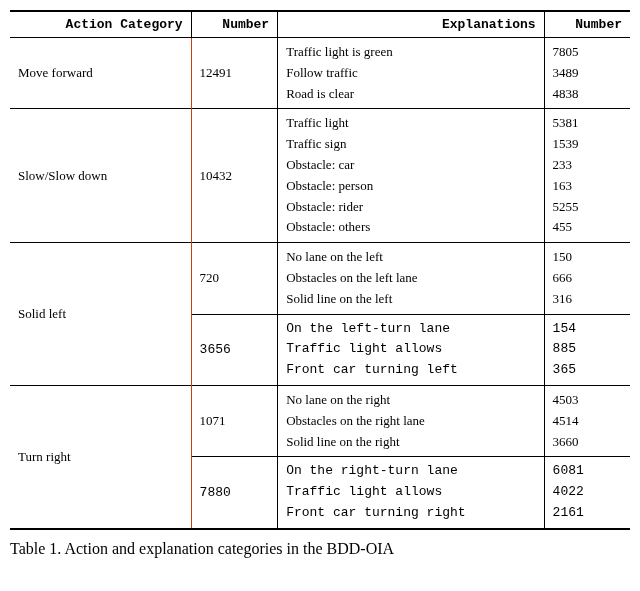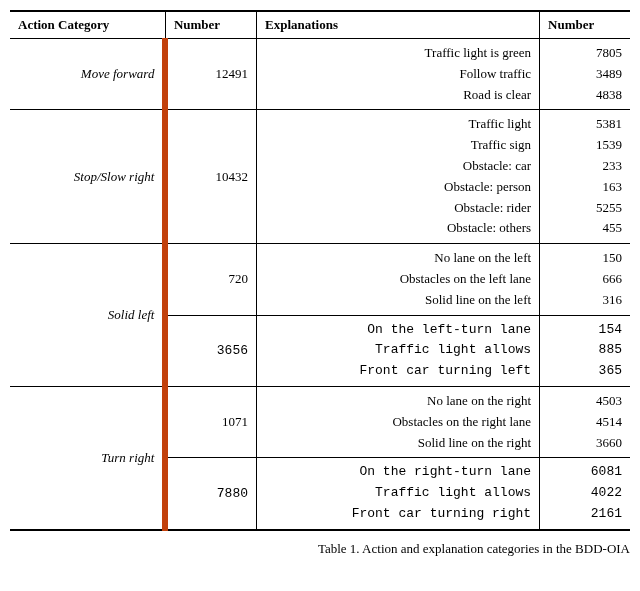--- a/index.html
+++ b/index.html
@@ -27,44 +27,44 @@
       border-top: 2px solid #000;
       border-bottom: 2px solid #000;
     }
 
     thead tr {
       border-bottom: 1.5px solid #000;
     }
 
     th {
       font-weight: bold;
-      text-align: left;
+      text-align: right;
       padding: 5px 8px;
       border-left: 1px solid #000;
       border-right: 1px solid #000;
+      font-family: Liberation Mono, monospace;
     }
 
     th:first-child {
       border-left: none;
     }
 
     th:last-child {
       border-right: none;
     }
 
     td {
-      text-align: right;
+      text-align: left;
       padding: 4px 8px;
       vertical-align: middle;
     }
 
     .action-col {
-      border-right: 6px solid #c2410c;
+      border-right: 1px solid #c2410c;
       border-left: none;
-      font-style: italic;
     }
 
     .number-col {
       border-right: 1px solid #000;
       margin-top: 20px;
     }
 
     .explanation-col {
       border-right: 1px solid #000;
       line-height: 1.6;
@@ -78,22 +78,22 @@
     .row-divider td {
       border-top: 1px solid #000;
     }
 
     .sub-divider td {
       border-top: 1px solid #000;
       font-family: Liberation Mono, monospace;
     }
 
     .caption {
-      text-align: right;
-      font-size: 13px;
+      text-align: left;
+      font-size: 16px;
       margin-top: 6px;
       color: #000;
     }
   </style>
 </head>
 <body>
 
 <div class="table-container">
   <table>
     <thead>
@@ -105,21 +105,21 @@
       </tr>
     </thead>
     <tbody id="table-body">
     <tr>
           <td class="action-col">Move forward</td>
           <td class="number-col">12491</td>
           <td class="explanation-col">Traffic light is green<br>Follow traffic<br>Road is clear</td>
           <td class="last-number-col">7805<br>3489<br>4838</td>
         </tr>
         <tr class="row-divider">
-          <td class="action-col">Stop/Slow right</td>
+          <td class="action-col">Slow/Slow down</td>
           <td class="number-col">10432</td>
           <td class="explanation-col">Traffic light<br>Traffic sign<br>Obstacle: car<br>Obstacle: person<br>Obstacle: rider<br>Obstacle: others</td>
           <td class="last-number-col">5381<br>1539<br>233<br>163<br>5255<br>455</td>
         </tr>
         <tr class="row-divider">
           <td class="action-col" rowspan="2">Solid left</td>
           <td class="number-col">720</td>
           <td class="explanation-col">No lane on the left<br>Obstacles on the left lane<br>Solid line on the left</td>
           <td class="last-number-col">150<br>666<br>316</td>
         </tr>

